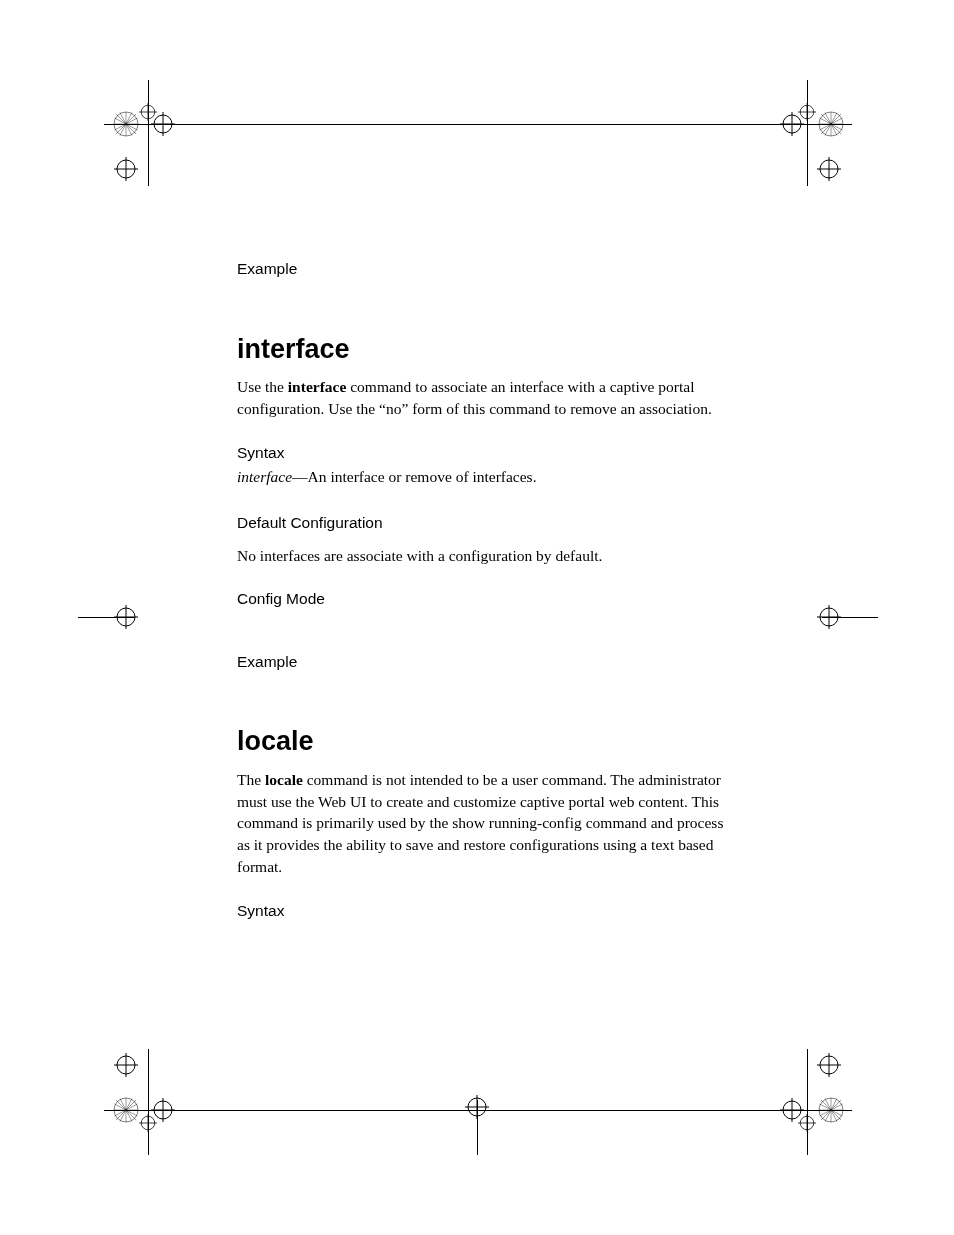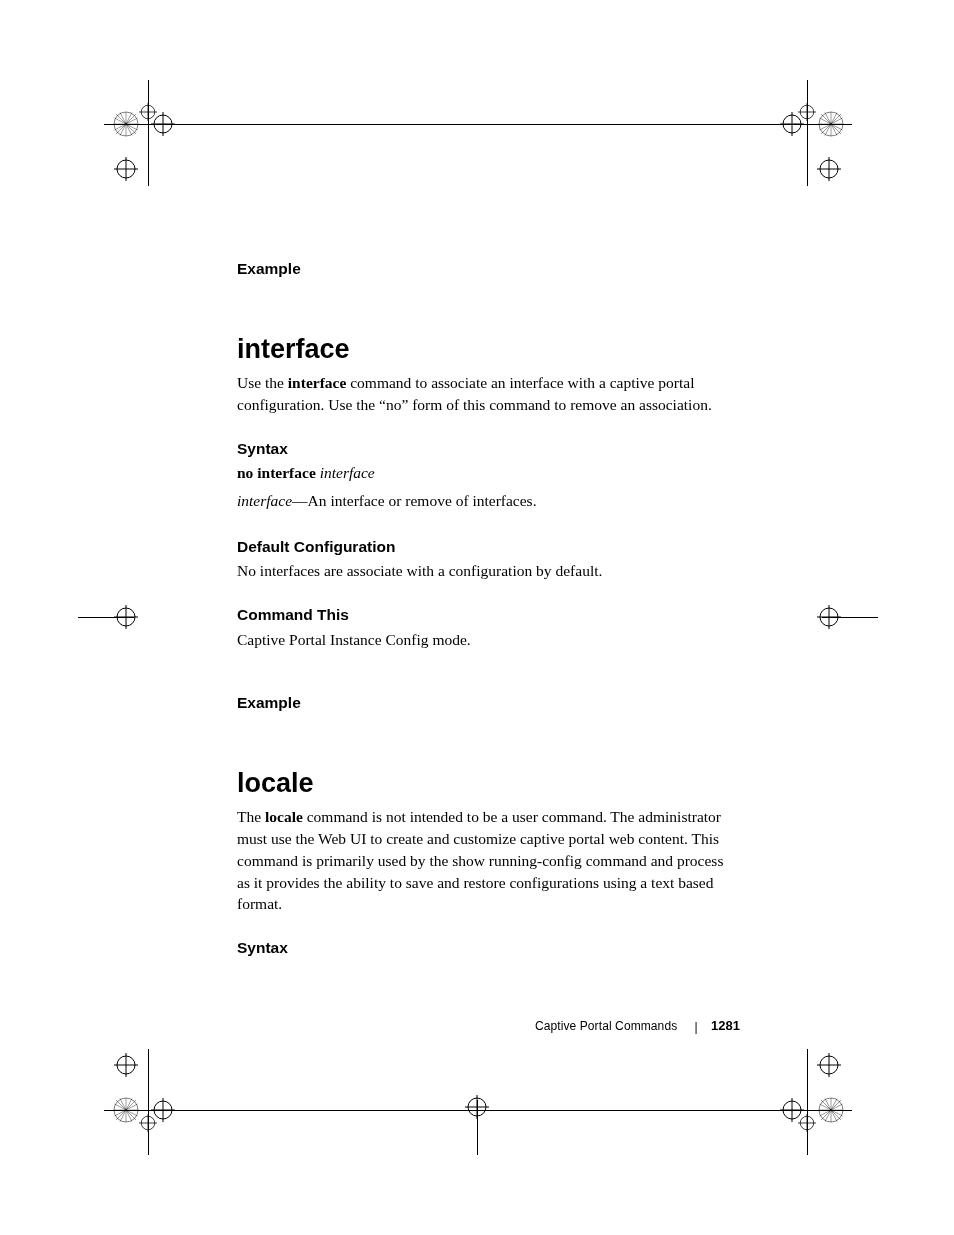--- a/index.html
+++ b/index.html
@@ -19,38 +19,38 @@
     height: 1235px;
   }
   .content {
     position: absolute;
     left: 237px;
     top: 260px;
     width: 502px;
   }
   .sect-heading {
     font-family: "Helvetica Neue", Helvetica, Arial, sans-serif;
-    font-weight: 700;
+    font-weight: 400;
     font-size: 15.5px;
     margin: 0 0 4px 0;
     line-height: 1.2;
   }
   .cmd-heading {
     font-family: "Helvetica Neue", Helvetica, Arial, sans-serif;
     font-weight: 700;
     font-size: 27px;
     margin: 0 0 8px 0;
     line-height: 1.1;
     letter-spacing: 0px;
   }
   p.body {
     font-family: Georgia, "Times New Roman", serif;
     font-size: 15.5px;
     line-height: 1.40;
-    margin: 0 0 4px 0;
+    margin: 12px 0 4px 0;
   }
   .syntax-line {
     font-family: Georgia, "Times New Roman", serif;
     font-size: 15.5px;
     line-height: 1.40;
     margin: 0 0 6px 0;
   }
   .bold { font-weight: 700; }
   .ital { font-style: italic; }
   .gap-md { height: 20px; }
@@ -313,35 +313,31 @@
     <h2 class="cmd-heading">interface</h2>
 
     <p class="body">
       <span>Use the </span><span class="bold">interface</span><span> command to associate an interface with a captive portal configuration. Use the “no” form of this command to remove an association.</span>
     </p>
 
     <div class="gap-md"></div>
 
     <h3 class="sect-heading">Syntax</h3>
     <p class="syntax-line">
-      <span class="bold">no interface </span><span class="ital">interface</span>
-    </p>
-    <p class="syntax-line">
       <span class="ital">interface</span><span>—An interface or remove of interfaces.</span>
     </p>
 
     <div class="gap-md"></div>
 
     <h3 class="sect-heading">Default Configuration</h3>
     <p class="body">No interfaces are associate with a configuration by default.</p>
 
     <div class="gap-md"></div>
 
-    <h3 class="sect-heading">Command This</h3>
-    <p class="body">Captive Portal Instance Config mode.</p>
+    <h3 class="sect-heading">Config Mode</h3>
 
     <div class="gap-md"></div>
 
 
     <div class="gap-md"></div>
 
     <h3 class="sect-heading">Example</h3>
 
     <div class="gap-lg"></div>
 
@@ -349,19 +345,14 @@
 
     <p class="body">
       <span>The </span><span class="bold">locale</span><span> command is not intended to be a user command. The administrator must use the Web UI to create and customize captive portal web content. This command is primarily used by the show running-config command and process as it provides the ability to save and restore configurations using a text based format.</span>
     </p>
 
     <div class="gap-md"></div>
 
     <h3 class="sect-heading">Syntax</h3>
   </div>
 
-  <div class="footer">
-    <span class="title sans">Captive Portal Commands</span>
-    <span class="sep">|</span>
-    <span class="pnum sans">1281</span>
-  </div>
 
 </div>
 
 </body></html>

